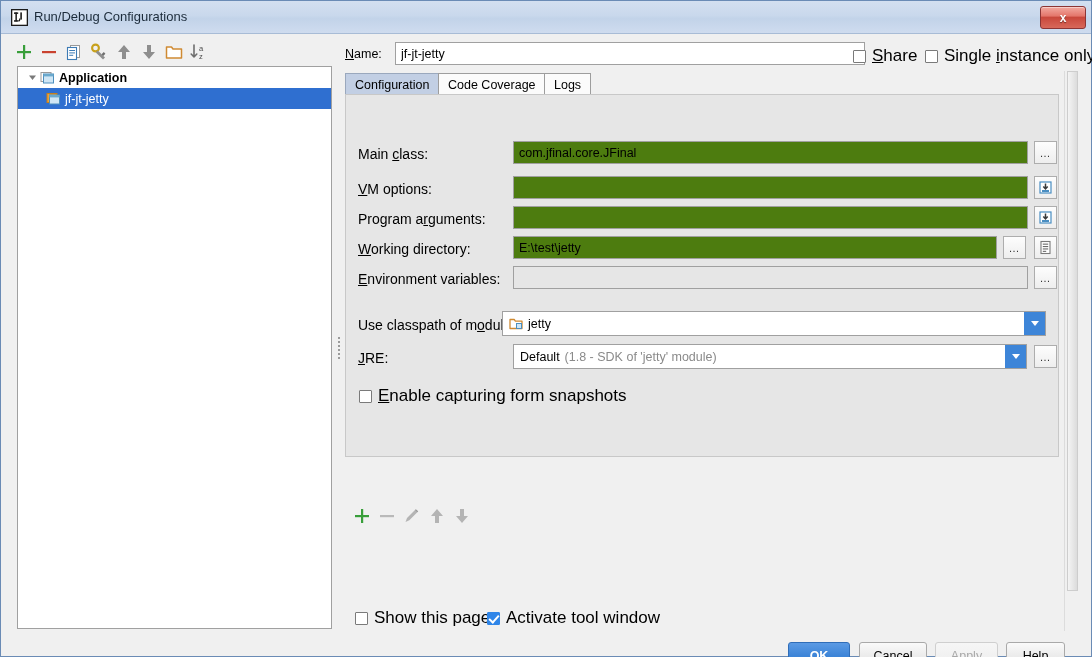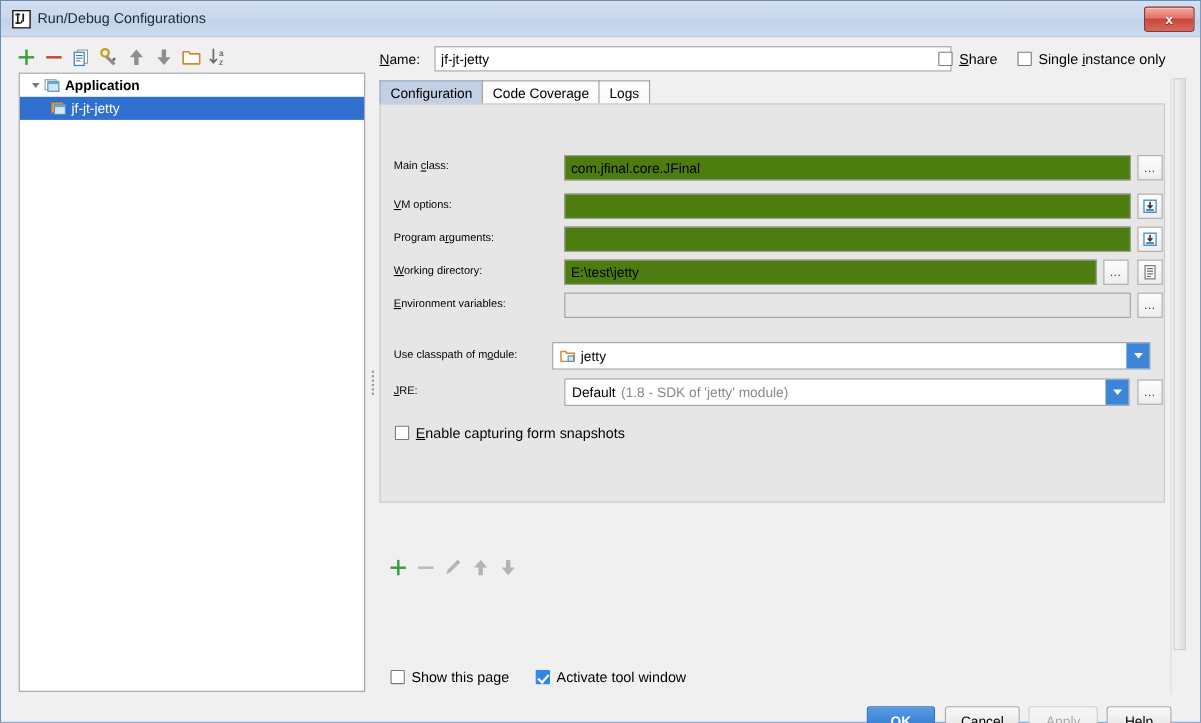--- a/index.html
+++ b/index.html
@@ -204,21 +204,21 @@
   }
   .chk.checked::after {
     content: "";
     position: absolute;
     left: 3px; top: 0.5px;
     width: 4px; height: 8px;
     border: solid #ffffff;
     border-width: 0 2px 2px 0;
     transform: rotate(42deg);
   }
-  .chk-label { margin-left: 6px; font-size: 13px; }
+  .chk-label { margin-left: 6px; font-size: 17px; }
 
   
   .tabs {
     position: absolute;
     left: 0; top: 35px;
     width: 716px; height: 22px;
   }
   .tab {
     position: absolute;
     top: 0;
@@ -246,21 +246,21 @@
     height: 363px;
     background: #e6e6e6;
     border: 1px solid #c8c8c8;
     box-sizing: border-box;
   }
 
   .field-row { position: absolute; left: 0; width: 714px; }
   .field-label {
     position: absolute;
     left: 12px;
-    font-size: 10px;
+    font-size: 14px;
     white-space: nowrap;
   }
   .txt {
     position: absolute;
     height: 23px;
     box-sizing: border-box;
     border: 1px solid #a0a0a0;
     background: #4d7c0f;
     font-family: "Liberation Sans", sans-serif;
     font-size: 12.5px;

